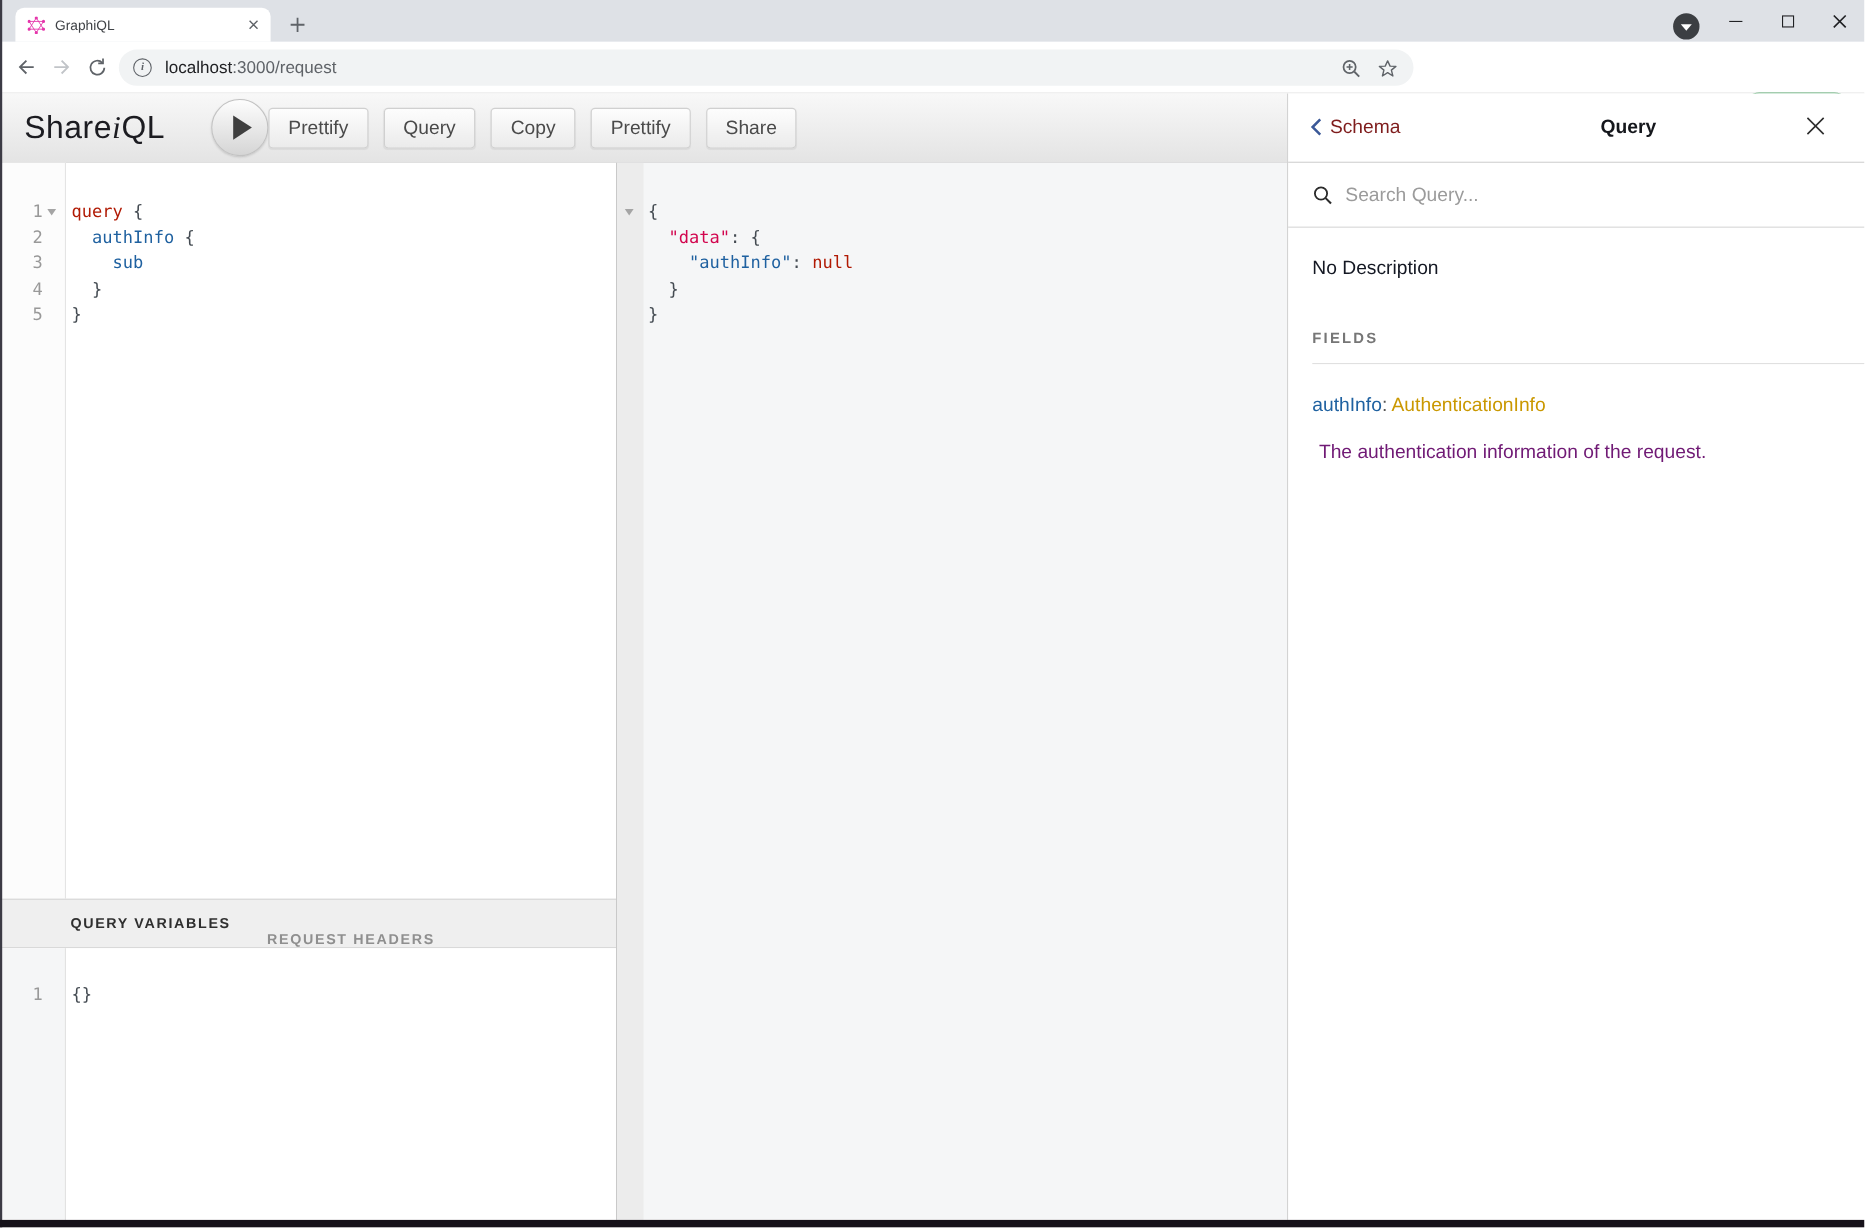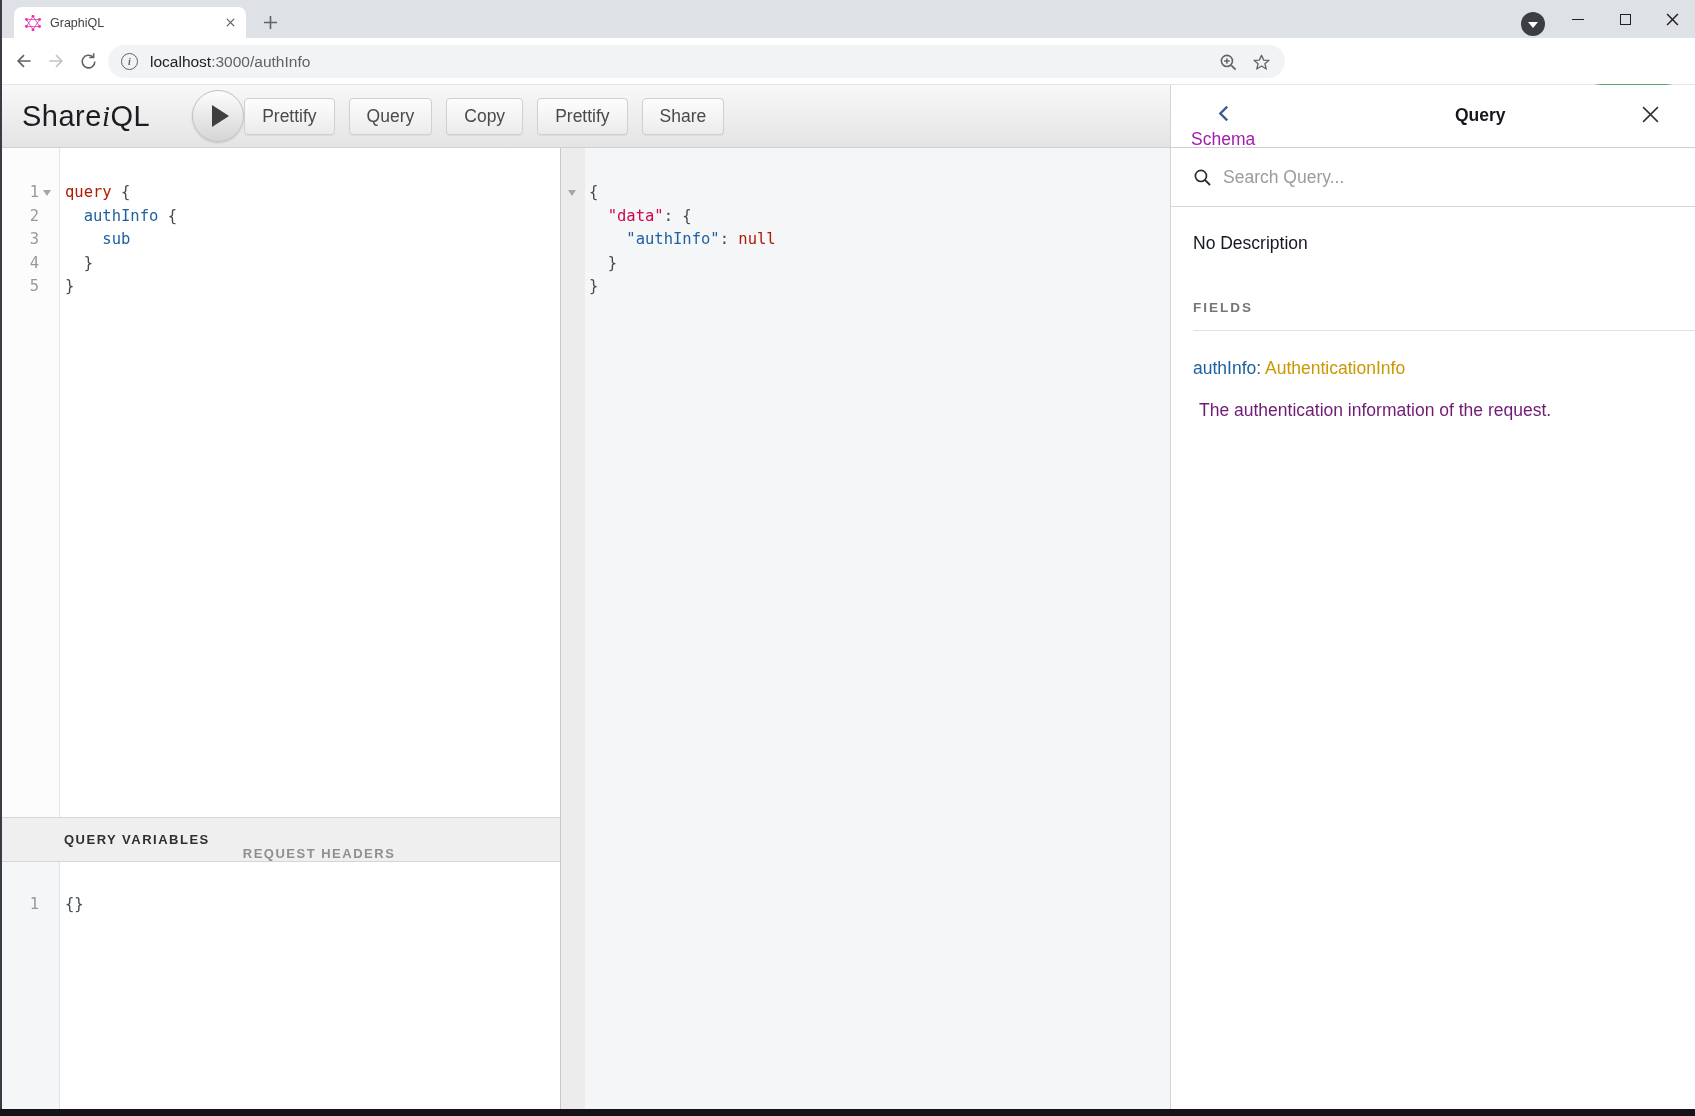--- a/index.html
+++ b/index.html
@@ -89,21 +89,21 @@
   .v-num { padding-top:31px; }
 
   .result-pane { position:absolute; left:560px; top:148px; width:610px; height:961px; background:#f5f6f7; border-left:1px solid #c9c9c9; }
   .r-gutter { position:absolute; left:0; top:0; width:24px; height:961px; background:#ececec; }
   .r-code { position:absolute; left:24px; top:0; padding:33px 0 0 4px; }
 
   
   .docs-panel { position:absolute; left:1170px; top:85px; width:525px; height:1024px; background:#fff; border-left:1px solid #d3d3d3; }
   .doc-header { position:relative; height:63px; border-bottom:1px solid #d0d0d0; }
   .doc-back { position:absolute; left:20px; top:20px; display:flex; align-items:center; gap:7px;
-              color:#a21caf; font-size:17.5px;flex-direction:column; }
+              color:#7f1d1d; font-size:17.5px; }
   .doc-title { position:absolute; left:284px; top:20px; font-size:17.5px; font-weight:bold; color:#15171c; }
   .doc-close { position:absolute; right:34px; top:20px; width:20px; height:20px; }
   .doc-search { position:relative; height:59px; border-bottom:1px solid #d6d6d6; display:flex; align-items:center; padding-left:22px; }
   .doc-search input { border:none; outline:none; background:transparent; margin-left:11px; font-size:17.5px; width:420px;
                       font-family:"Liberation Sans", sans-serif; color:#333; }
   .doc-search input::placeholder { color:#9b9b9b; }
   .doc-body { padding:26px 0 0 22px; }
   .no-desc { font-size:17.5px; color:#141823; }
   .fields-heading { margin-top:46px; padding-bottom:15px; border-bottom:1px solid #e0e0e0;
                     font-size:13.5px; font-weight:bold; letter-spacing:2px; color:#767676; }
@@ -172,21 +172,21 @@
       </svg>
   </span>
   <span class="nav-ico" style="left:74px;">
     <svg width="19" height="19" viewBox="0 0 24 24" fill="none">
         <path d="M20 12 a8 8 0 1 1 -2.3 -5.6" stroke="#5f6368" stroke-width="2"></path>
         <path d="M18.5 1.5 V7 H13" stroke="#5f6368" stroke-width="2"></path>
       </svg>
   </span>
   <div class="omnibox">
     <span class="info-ico">i</span>
-    <span class="url-text"><span class="url-host">localhost</span><span class="url-rest">:3000/authInfo</span></span>
+    <span class="url-text"><span class="url-host">localhost</span><span class="url-rest">:3000/request</span></span>
     <span class="omni-right" style="left:1107px;">
       <svg width="19" height="19" viewBox="0 0 24 24" fill="none">
           <circle cx="10" cy="10" r="7" stroke="#5f6368" stroke-width="2"></circle>
           <path d="M10 6.5 V13.5 M6.5 10 H13.5" stroke="#5f6368" stroke-width="1.8"></path>
           <path d="M15.5 15.5 L21 21" stroke="#5f6368" stroke-width="2.2"></path>
         </svg>
     </span>
     <span class="omni-right" style="left:1140px;">
       <svg width="19" height="19" viewBox="0 0 24 24" fill="none">
           <polygon points="12,3 14.8,9 21.5,9.3 16.3,13.6 18,20.3 12,16.5 6,20.3 7.7,13.6 2.5,9.3 9.2,9" stroke="#5f6368" stroke-width="1.6" stroke-linejoin="round"></polygon>

